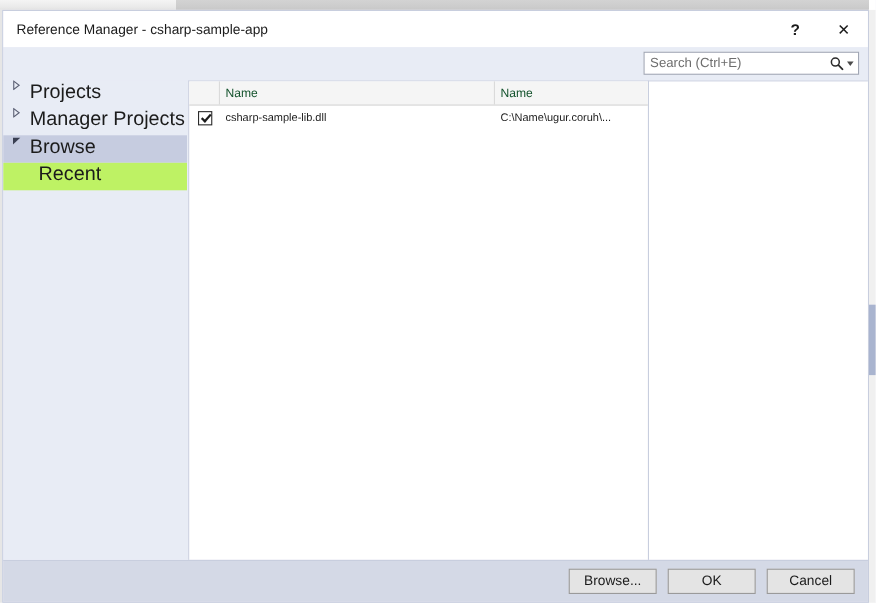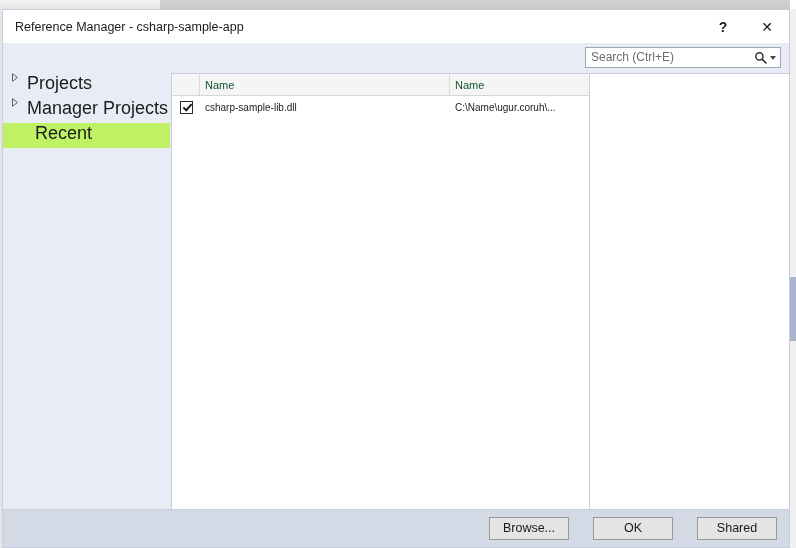--- a/index.html
+++ b/index.html
@@ -274,21 +274,21 @@
   
   #footer {
     height: 38px;
     flex: 0 0 38px;
     background: #d4d9e6;
     border-top: 1px solid #c8cede;
     display: flex;
     align-items: center;
     justify-content: flex-end;
     padding-right: 12px;
-    gap: 24px;
+    gap: 10px;
     box-sizing: border-box;
   }
   .dlg-btn {
     width: 80px;
     height: 23px;
     background: #e4e4e4;
     border: 1px solid #9a9a9a;
     box-sizing: border-box;
     font-family: "Liberation Sans", sans-serif;
     font-size: 12.5px;
@@ -352,20 +352,28 @@
         <div class="tree-item level1">
           <span class="tw">
             <svg width="8" height="9" viewBox="0 0 8 9">
                 <path d="M1.5 0.7 L6.4 4.5 L1.5 8.3 Z" fill="none" stroke="#5a5f73" stroke-width="1"></path>
               </svg>
           </span>
           <span class="tree-label">Manager Projects</span>
         </div>
 
 
+        <div class="tree-item level1 selected">
+          <span class="tw">
+            <svg width="9" height="9" viewBox="0 0 9 9">
+                <path d="M0.8 2.2 L7.4 2.2 L0.8 8.4 Z" fill="#3a3f52"></path>
+              </svg>
+          </span>
+          <span class="tree-label">Browse</span>
+        </div>
 
         <div class="tree-item child">
           <span class="tree-label">Recent</span>
         </div>
       </div>
 
       <div id="list-panel">
         <div id="list-header">
           <div class="col-head col-check"></div>
           <div class="col-head col-name">Name</div>
@@ -383,15 +391,15 @@
       </div>
 
       <div id="details-panel"></div>
 
     </div>
   </div>
 
   <div id="footer">
     <button class="dlg-btn">Browse...</button>
     <button class="dlg-btn">OK</button>
-    <button class="dlg-btn">Shared</button>
+    <button class="dlg-btn">Cancel</button>
   </div>
 </div>
 
 </body></html>

